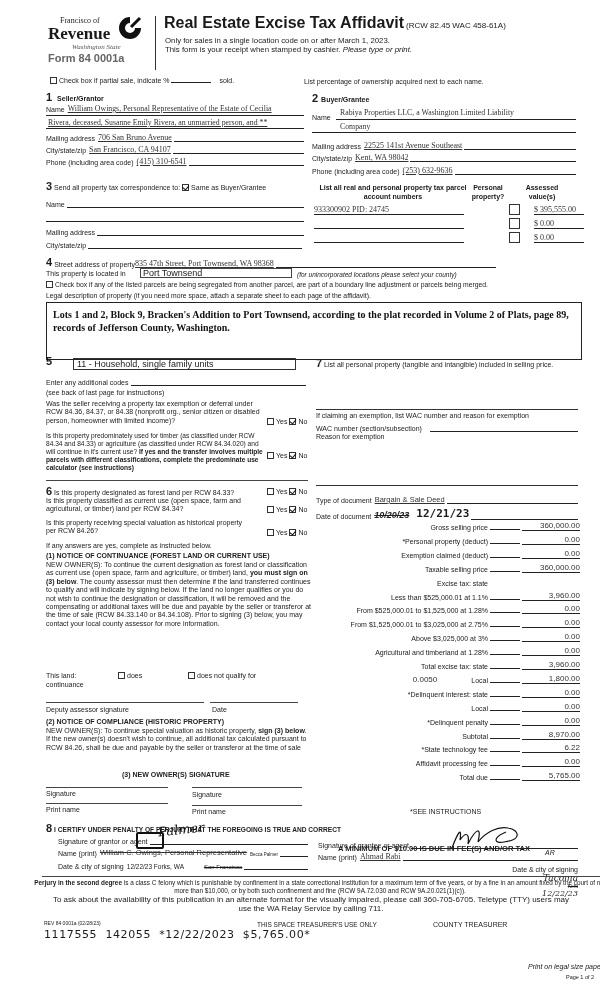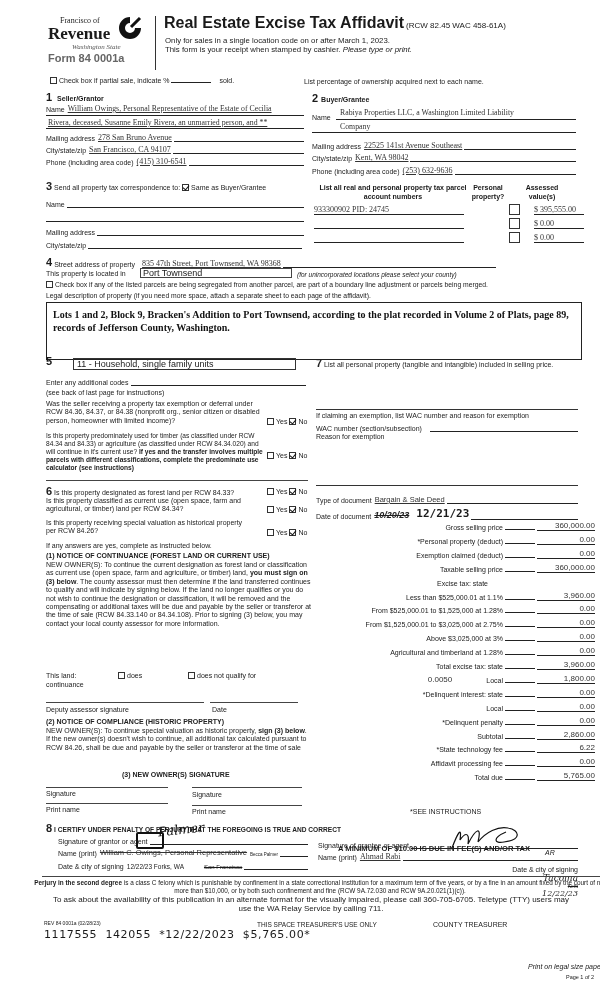--- a/index.html
+++ b/index.html
@@ -10,21 +10,21 @@
   .cb{display:inline-block;width:7px;height:7px;border:1px solid #333;vertical-align:-1px;margin-right:2px;box-sizing:border-box;position:relative;background:#fff;}
   .cb.checked::after{content:"";position:absolute;left:1px;top:-1px;width:3px;height:5px;border:solid #111;border-width:0 1.5px 1.5px 0;transform:rotate(40deg);}
   .cb.checked{background:#fff;border-width:1.3px;}
   .cb.big{width:11px;height:11px;}
   .lbl{font-size:7px;color:#222;white-space:nowrap;}
   .val{font-family:"Liberation Serif",serif;font-size:8px;color:#333;text-decoration:underline;white-space:nowrap;}
   .secnum{font-weight:bold;font-size:11px;}
   .b{font-weight:bold;}
   .row{position:absolute;display:flex;align-items:flex-end;}
   .fill{flex:1;border-bottom:1px solid #222;margin-left:2px;height:8px;}
-  .taxrow{position:absolute;right:5px;display:flex;align-items:flex-end;justify-content:flex-end;height:10px;}
+  .taxrow{position:absolute;right:20px;display:flex;align-items:flex-end;justify-content:flex-end;height:10px;}
   .taxrow .tl{font-size:7px;white-space:nowrap;text-align:right;}
   .taxrow .tdash{width:30px;border-bottom:1px solid #222;margin:0 2px 1px 2px;}
   .taxrow .tv{width:58px;text-align:right;font-size:8px;color:#333;border-bottom:1px solid #222;font-family:"Liberation Sans",sans-serif;}
   .para{font-size:7px;line-height:8.4px;color:#222;}
 </style>
 </head>
 <body>
 
 <div class="abs" style="left:48px;top:14px;width:100px;height:50px;">
   <div class="abs serif" style="left:12px;top:2px;font-size:8px;">Francisco of</div>
@@ -62,21 +62,21 @@
   <span class="lbl">Name</span>
   <span class="val" style="margin-left:3px;font-size:7.8px;">William Owings, Personal Representative of the Estate of Cecilia</span>
 </div>
 <div class="abs" style="left:46px;top:115px;width:258px;border-bottom:1px solid #222;"></div>
 <div class="row" style="left:48px;top:118px;width:258px;">
   <span class="val" style="font-size:7.8px;">Rivera, deceased, Susanne Emily Rivera, an unmarried person, and **</span>
 </div>
 <div class="abs" style="left:46px;top:128px;width:258px;border-bottom:1px solid #222;"></div>
 <div class="row" style="left:46px;top:133px;width:258px;">
   <span class="lbl">Mailing address</span>
-  <span class="val" style="margin-left:3px;">278 San Bruno Avenue</span>
+  <span class="val" style="margin-left:3px;">706 San Bruno Avenue</span>
     <span class="fill"></span>
 </div>
 <div class="row" style="left:46px;top:145px;width:258px;">
   <span class="lbl">City/state/zip</span>
   <span class="val" style="margin-left:3px;">San Francisco, CA 94107</span>
     <span class="fill"></span>
 </div>
 <div class="row" style="left:46px;top:157px;width:258px;">
   <span class="lbl">Phone (including area code)</span>
   <span class="val" style="margin-left:3px;">(415) 310-6541</span>
@@ -143,21 +143,21 @@
 </div>
 <div class="abs" style="left:312px;top:232px;width:270px;height:12px;">
   <div class="abs val" style="left:2px;top:1px;width:150px;height:9px;border-bottom:1px solid #222;text-decoration:none;"></div>
   <span class="abs cb big" style="left:197px;top:0px;"></span>
   <div class="abs val" style="left:222px;top:1px;width:50px;border-bottom:1px solid #222;text-decoration:none;">$ 0.00</div>
 </div>
 
 <div class="row" style="left:46px;top:256px;width:450px;">
   <span class="secnum" style="margin-right:2px;">4</span>
   <span class="lbl">Street address of property</span>
-  <span class="val" style="margin-left:7px;">835 47th Street, Port Townsend, WA 98368</span>
+  <span class="val" style="margin-left:0;">835 47th Street, Port Townsend, WA 98368</span>
     <span class="fill"></span>
 </div>
 <div class="abs lbl" style="left:46px;top:270px;">This property is located in</div>
 <div class="abs" style="left:140px;top:268px;width:152px;height:10px;border:1px solid #444;font-size:9px;line-height:10px;padding-left:2px;box-sizing:border-box;">
   <span style="position:relative;top:-1px;">Port Townsend</span>
 </div>
 <div class="abs lbl" style="left:297px;top:271px;font-style:italic;font-size:6.5px;">(for unincorporated locations please select your county)</div>
 <div class="abs lbl" style="left:46px;top:281px;font-size:6.8px;">
   <span class="cb"></span><span>Check box if any of the listed parcels are being segregated from another parcel, are part of a boundary line adjustment or parcels being merged.</span>
 </div>
@@ -340,21 +340,21 @@
       <span class="tv">0.00</span>
     </div>
     <div class="taxrow" style="top: 715.6px;">
       <span class="tl">*Delinquent penalty</span>
       <span class="tdash"></span>
       <span class="tv">0.00</span>
     </div>
     <div class="taxrow" style="top: 729.5px;">
       <span class="tl">Subtotal</span>
       <span class="tdash"></span>
-      <span class="tv">2,860.00</span>
+      <span class="tv">8,970.00</span>
     </div>
     <div class="taxrow" style="top: 743.4px;">
       <span class="tl">*State technology fee</span>
       <span class="tdash"></span>
       <span class="tv">6.22</span>
     </div>
     <div class="taxrow" style="top: 757.3px;">
       <span class="tl">Affidavit processing fee</span>
       <span class="tdash"></span>
       <span class="tv">0.00</span>

